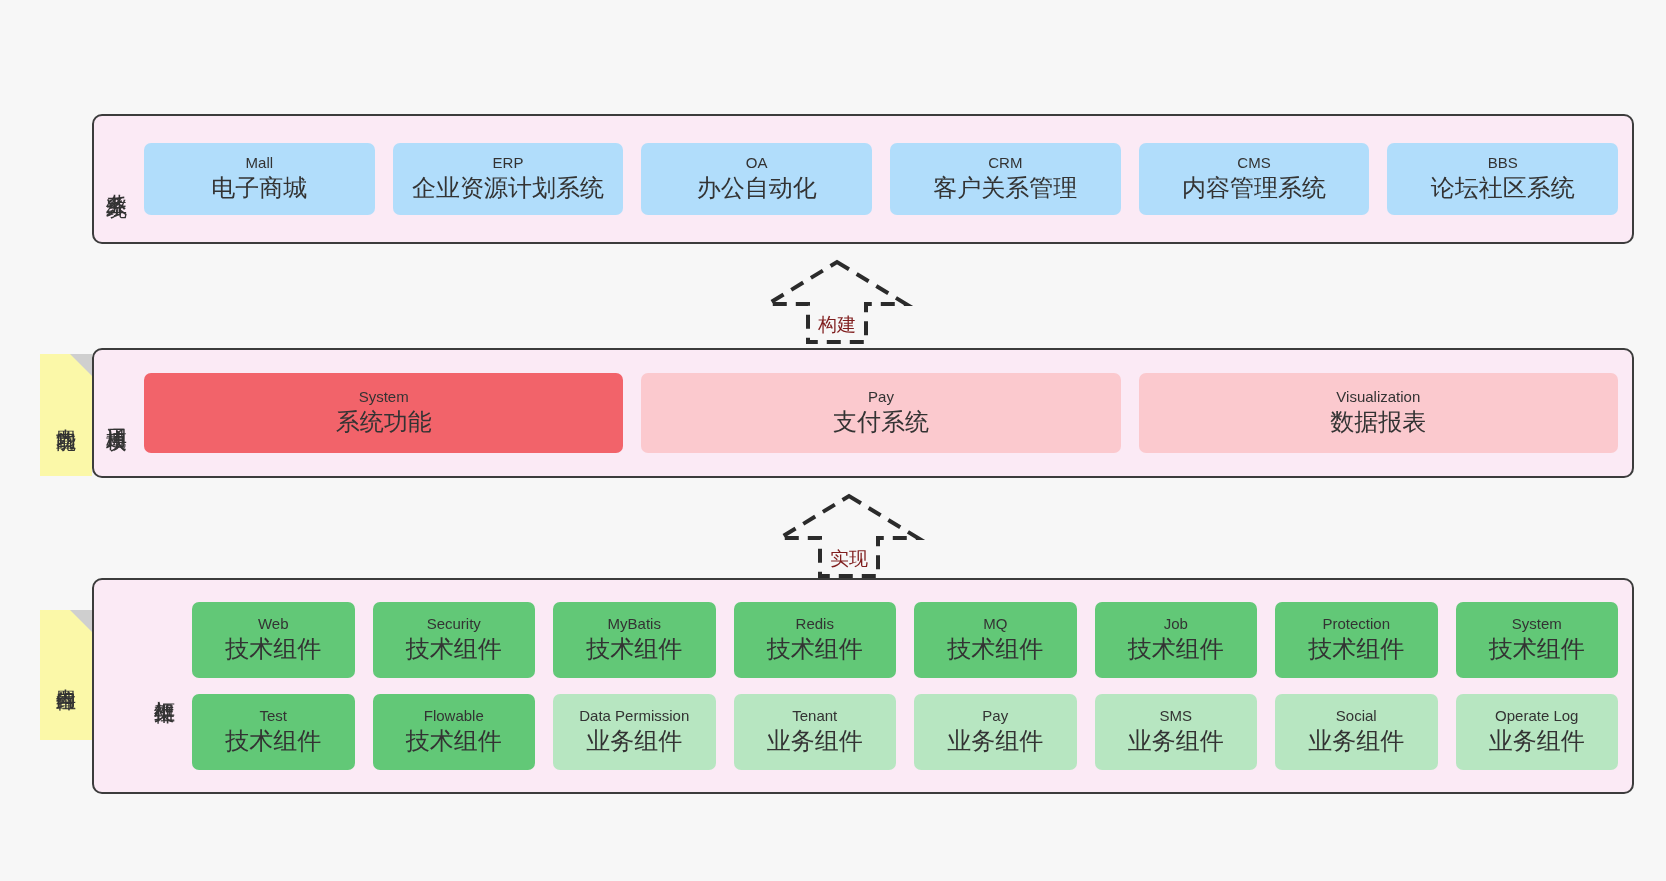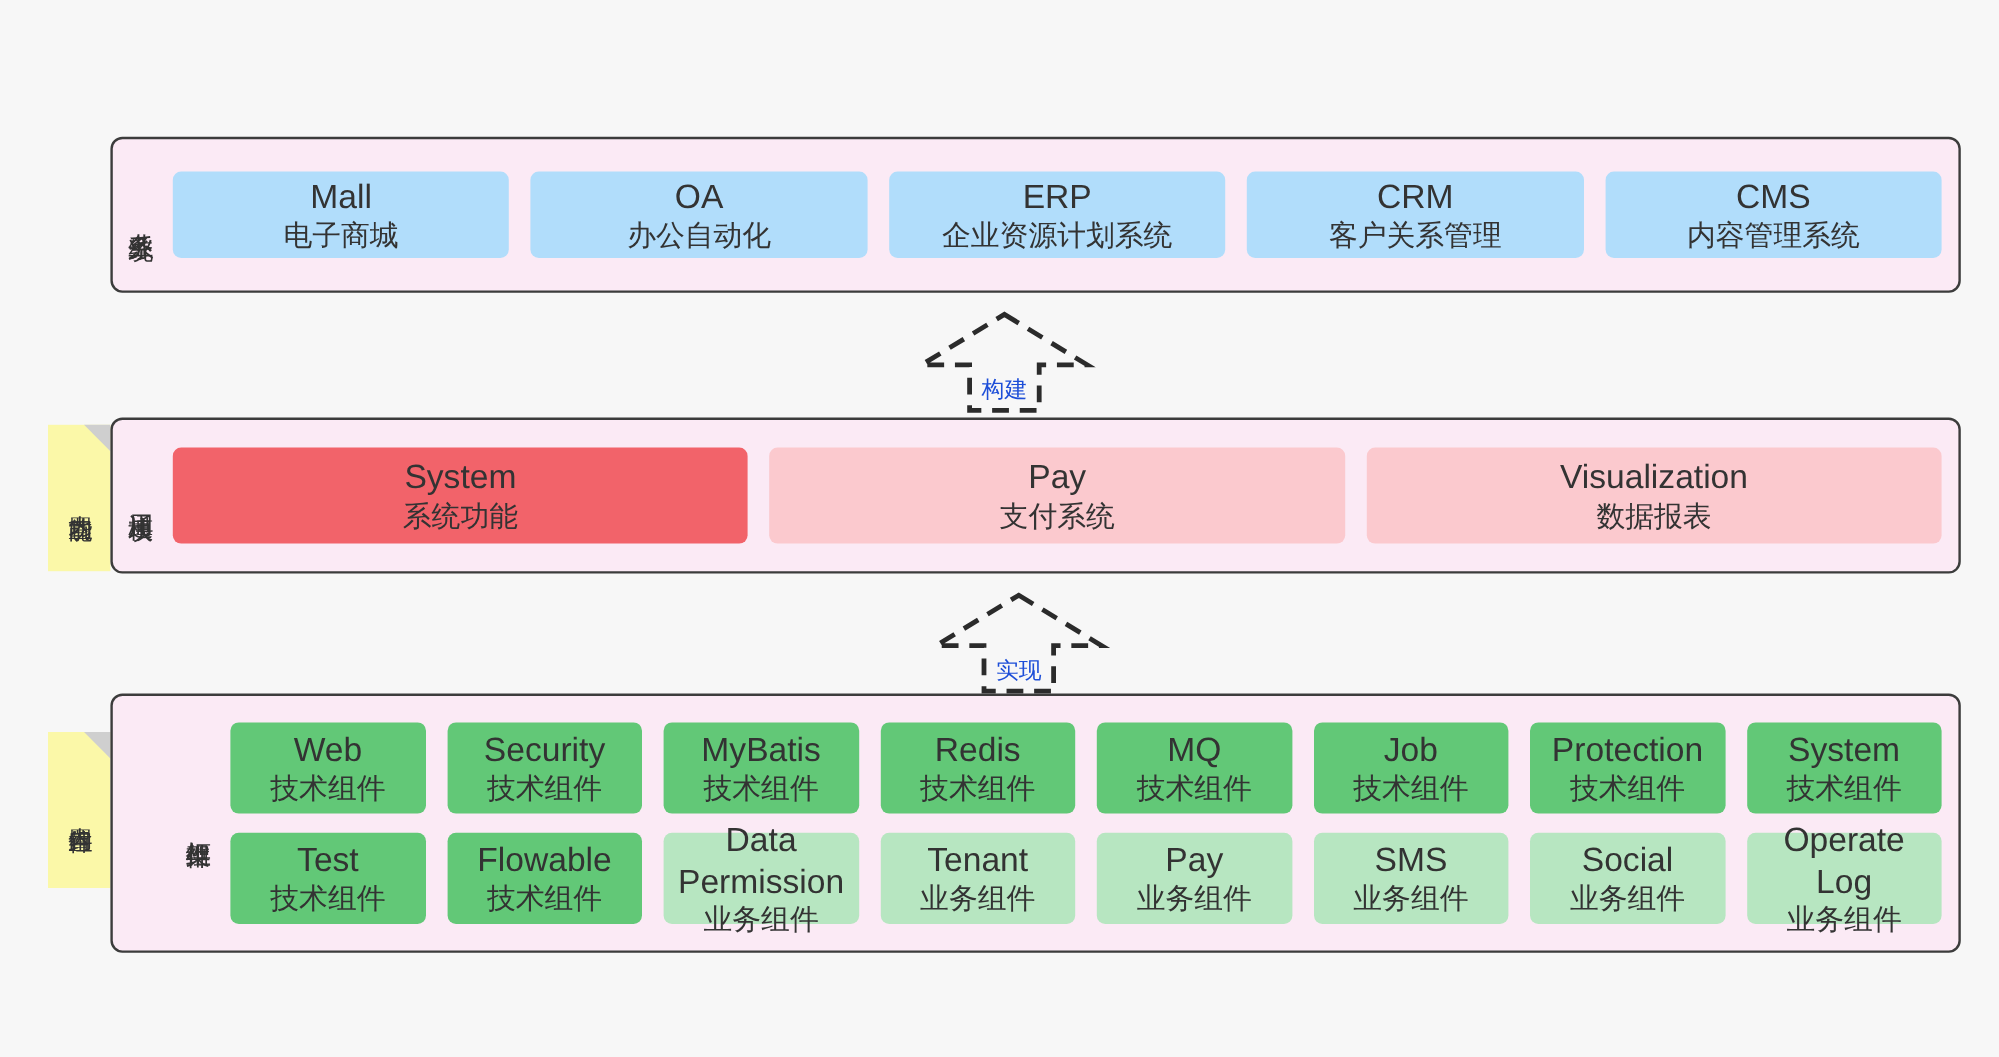--- a/index.html
+++ b/index.html
@@ -64,21 +64,21 @@
     border-radius: 7px;
     display: flex;
     flex-direction: column;
     align-items: center;
     justify-content: center;
     text-align: center;
     line-height: 1.26;
     padding: 4px 6px;
   }
   .card .title {
-    font-size: 28px;
+    font-size: 15px;
     color: #333333;
   }
   .card .sub {
     font-size: 24px;
     color: #333333;
   }
 
   
   .c-blue      { background: #b1ddfb; }
   .c-red       { background: #f2636a; }
@@ -137,52 +137,56 @@
     top: 0;
     overflow: visible;
   }
   .uml-arrow .arrow-label {
     position: absolute;
     left: 0;
     right: 0;
     bottom: 6px;
     text-align: center;
     font-size: 19px;
-    color: #1d4ed8;
+    color: #7f1d1d;
     background: transparent;
   }
   #arrow-build     { left: 762px; top: 258px; }
   #arrow-implement { left: 774px; top: 492px; }
 </style>
 </head>
 <body>
 
 <div class="layer" id="layer-business">
   <div class="layer-label">业务系统</div>
   <div class="layer-body">
     <div class="row">
       <div class="card c-blue">
         <span class="title">Mall</span>
         <span class="sub">电子商城</span>
       </div>
       <div class="card c-blue">
+        <span class="title">ERP</span>
+        <span class="sub">企业资源计划系统</span>
+      </div>
+      <div class="card c-blue">
         <span class="title">OA</span>
         <span class="sub">办公自动化</span>
       </div>
       <div class="card c-blue">
-        <span class="title">ERP</span>
-        <span class="sub">企业资源计划系统</span>
-      </div>
-      <div class="card c-blue">
         <span class="title">CRM</span>
         <span class="sub">客户关系管理</span>
       </div>
       <div class="card c-blue">
         <span class="title">CMS</span>
         <span class="sub">内容管理系统</span>
+      </div>
+      <div class="card c-blue">
+        <span class="title">BBS</span>
+        <span class="sub">论坛社区系统</span>
       </div>
     </div>
   </div>
 </div>
 
 <div class="uml-arrow" id="arrow-build">
   <svg width="150" height="86" viewBox="0 0 150 86">
     <path d="M 75 4 L 144 46 L 104 46 L 104 84 L 46 84 L 46 46 L 6 46 Z" fill="none" stroke="#2b2b2b" stroke-width="4" stroke-dasharray="14,9" stroke-linejoin="miter"></path>
   </svg>
   <div class="arrow-label">构建</div>

